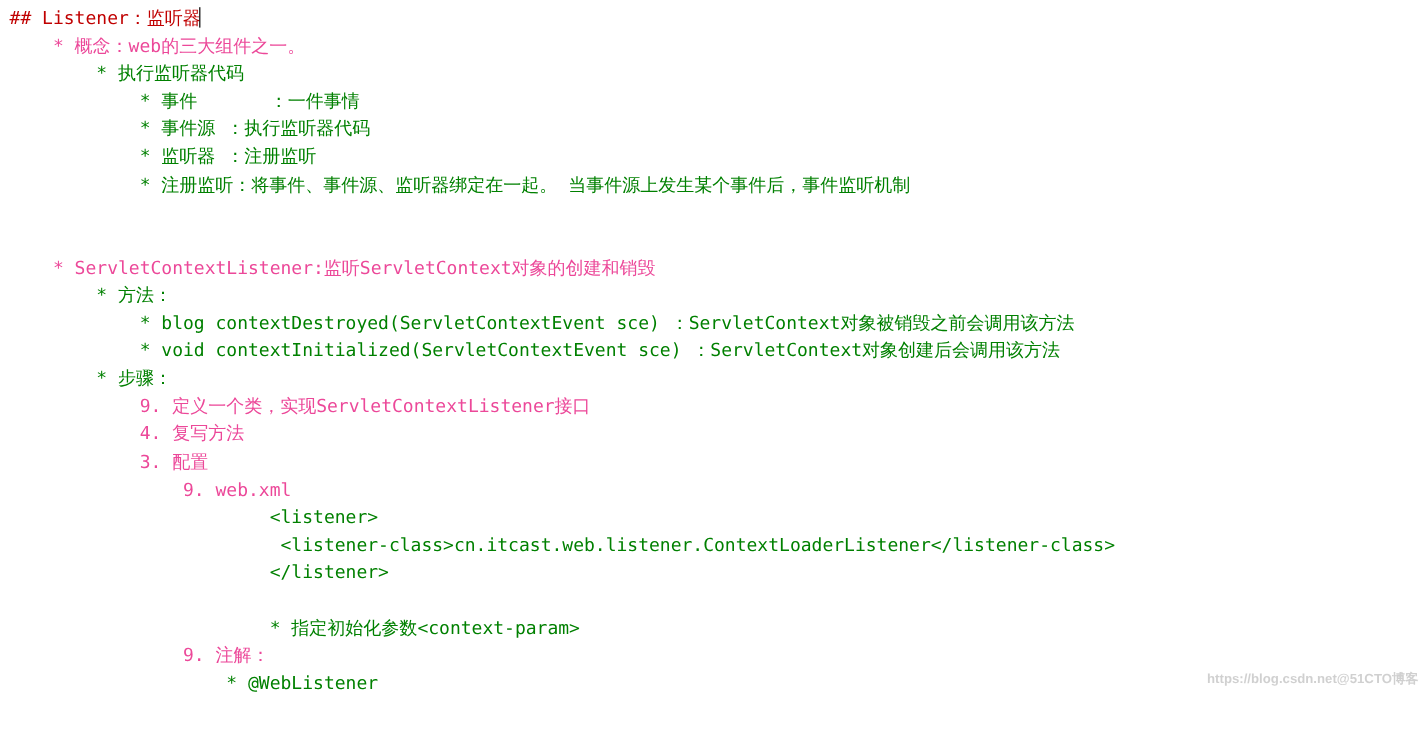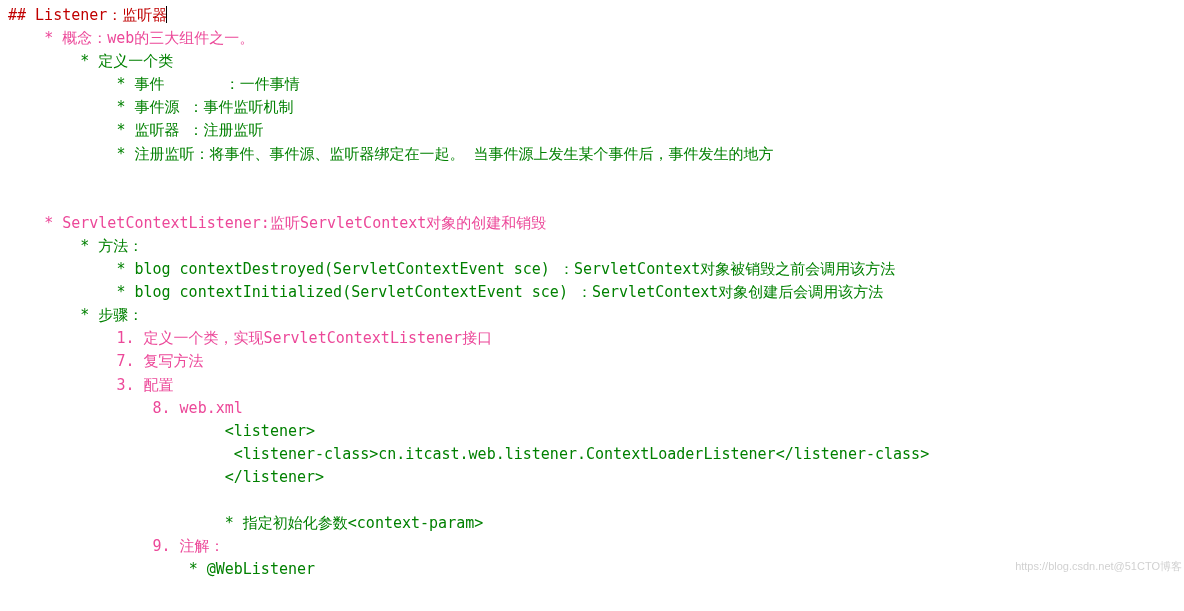--- a/index.html
+++ b/index.html
@@ -25,49 +25,50 @@
     vertical-align: text-top;
     margin-left: -1px;
   }
   .watermark {
     position: absolute;
     right: 10px;
     bottom: 6px;
     font-size: 11px;
     color: rgba(120,120,120,0.35);
     font-family: Arial, sans-serif;
+    font-weight: bold;
   }
 </style>
 </head>
 <body>
 
 <div class="line"><span class="red">## Listener：</span><span class="red">监听器</span><span class="cursor"></span></div>
 
 <div class="line">    <span class="black">* 概念：web的三大组件之一。</span></div>
 
-<div class="line">        <span class="green">* 定义一个类</span></div>
+<div class="line">        <span class="green">* 执行监听器代码</span></div>
 <div class="line">            <span class="green">* 事件	：一件事情</span></div>
-<div class="line">            <span class="green">* 事件源 ：事件监听机制</span></div>
+<div class="line">            <span class="green">* 事件源 ：执行监听器代码</span></div>
 <div class="line">            <span class="green">* 监听器 ：注册监听</span></div>
-<div class="line">            <span class="green">* 注册监听：将事件、事件源、监听器绑定在一起。 当事件源上发生某个事件后，事件发生的地方</span></div>
+<div class="line">            <span class="green">* 注册监听：将事件、事件源、监听器绑定在一起。 当事件源上发生某个事件后，事件监听机制</span></div>
 
 <div class="line">&nbsp;</div>
 <div class="line">&nbsp;</div>
 
 <div class="line">    <span class="black">* ServletContextListener:监听ServletContext对象的创建和销毁</span></div>
 
 <div class="line">        <span class="green">* 方法：</span></div>
 <div class="line">            <span class="green">* blog contextDestroyed(ServletContextEvent sce) ：ServletContext对象被销毁之前会调用该方法</span></div>
-<div class="line">            <span class="green">* blog contextInitialized(ServletContextEvent sce) ：ServletContext对象创建后会调用该方法</span></div>
+<div class="line">            <span class="green">* void contextInitialized(ServletContextEvent sce) ：ServletContext对象创建后会调用该方法</span></div>
 
 <div class="line">        <span class="green">* 步骤：</span></div>
-<div class="line">            <span class="black">1. 定义一个类，实现ServletContextListener接口</span></div>
-<div class="line">            <span class="black">7. 复写方法</span></div>
+<div class="line">            <span class="black">9. 定义一个类，实现ServletContextListener接口</span></div>
+<div class="line">            <span class="black">4. 复写方法</span></div>
 <div class="line">            <span class="black">3. 配置</span></div>
-<div class="line">                <span class="black">8. web.xml</span></div>
+<div class="line">                <span class="black">9. web.xml</span></div>
 <div class="line">                        <span class="green">&lt;listener&gt;</span></div>
 <div class="line">                        <span class="green"> &lt;listener-class&gt;</span><span class="green">cn.itcast.web.listener.ContextLoaderListener</span><span class="green">&lt;/listener-class&gt;</span></div>
 <div class="line">                        <span class="green">&lt;/listener&gt;</span></div>
 
 <div class="line">&nbsp;</div>
 
 <div class="line">                        <span class="green">* 指定初始化参数</span><span class="green">&lt;context-param&gt;</span></div>
 
 <div class="line">                <span class="black">9. 注解：</span></div>
 <div class="line">                    <span class="green">* @WebListener</span></div>

